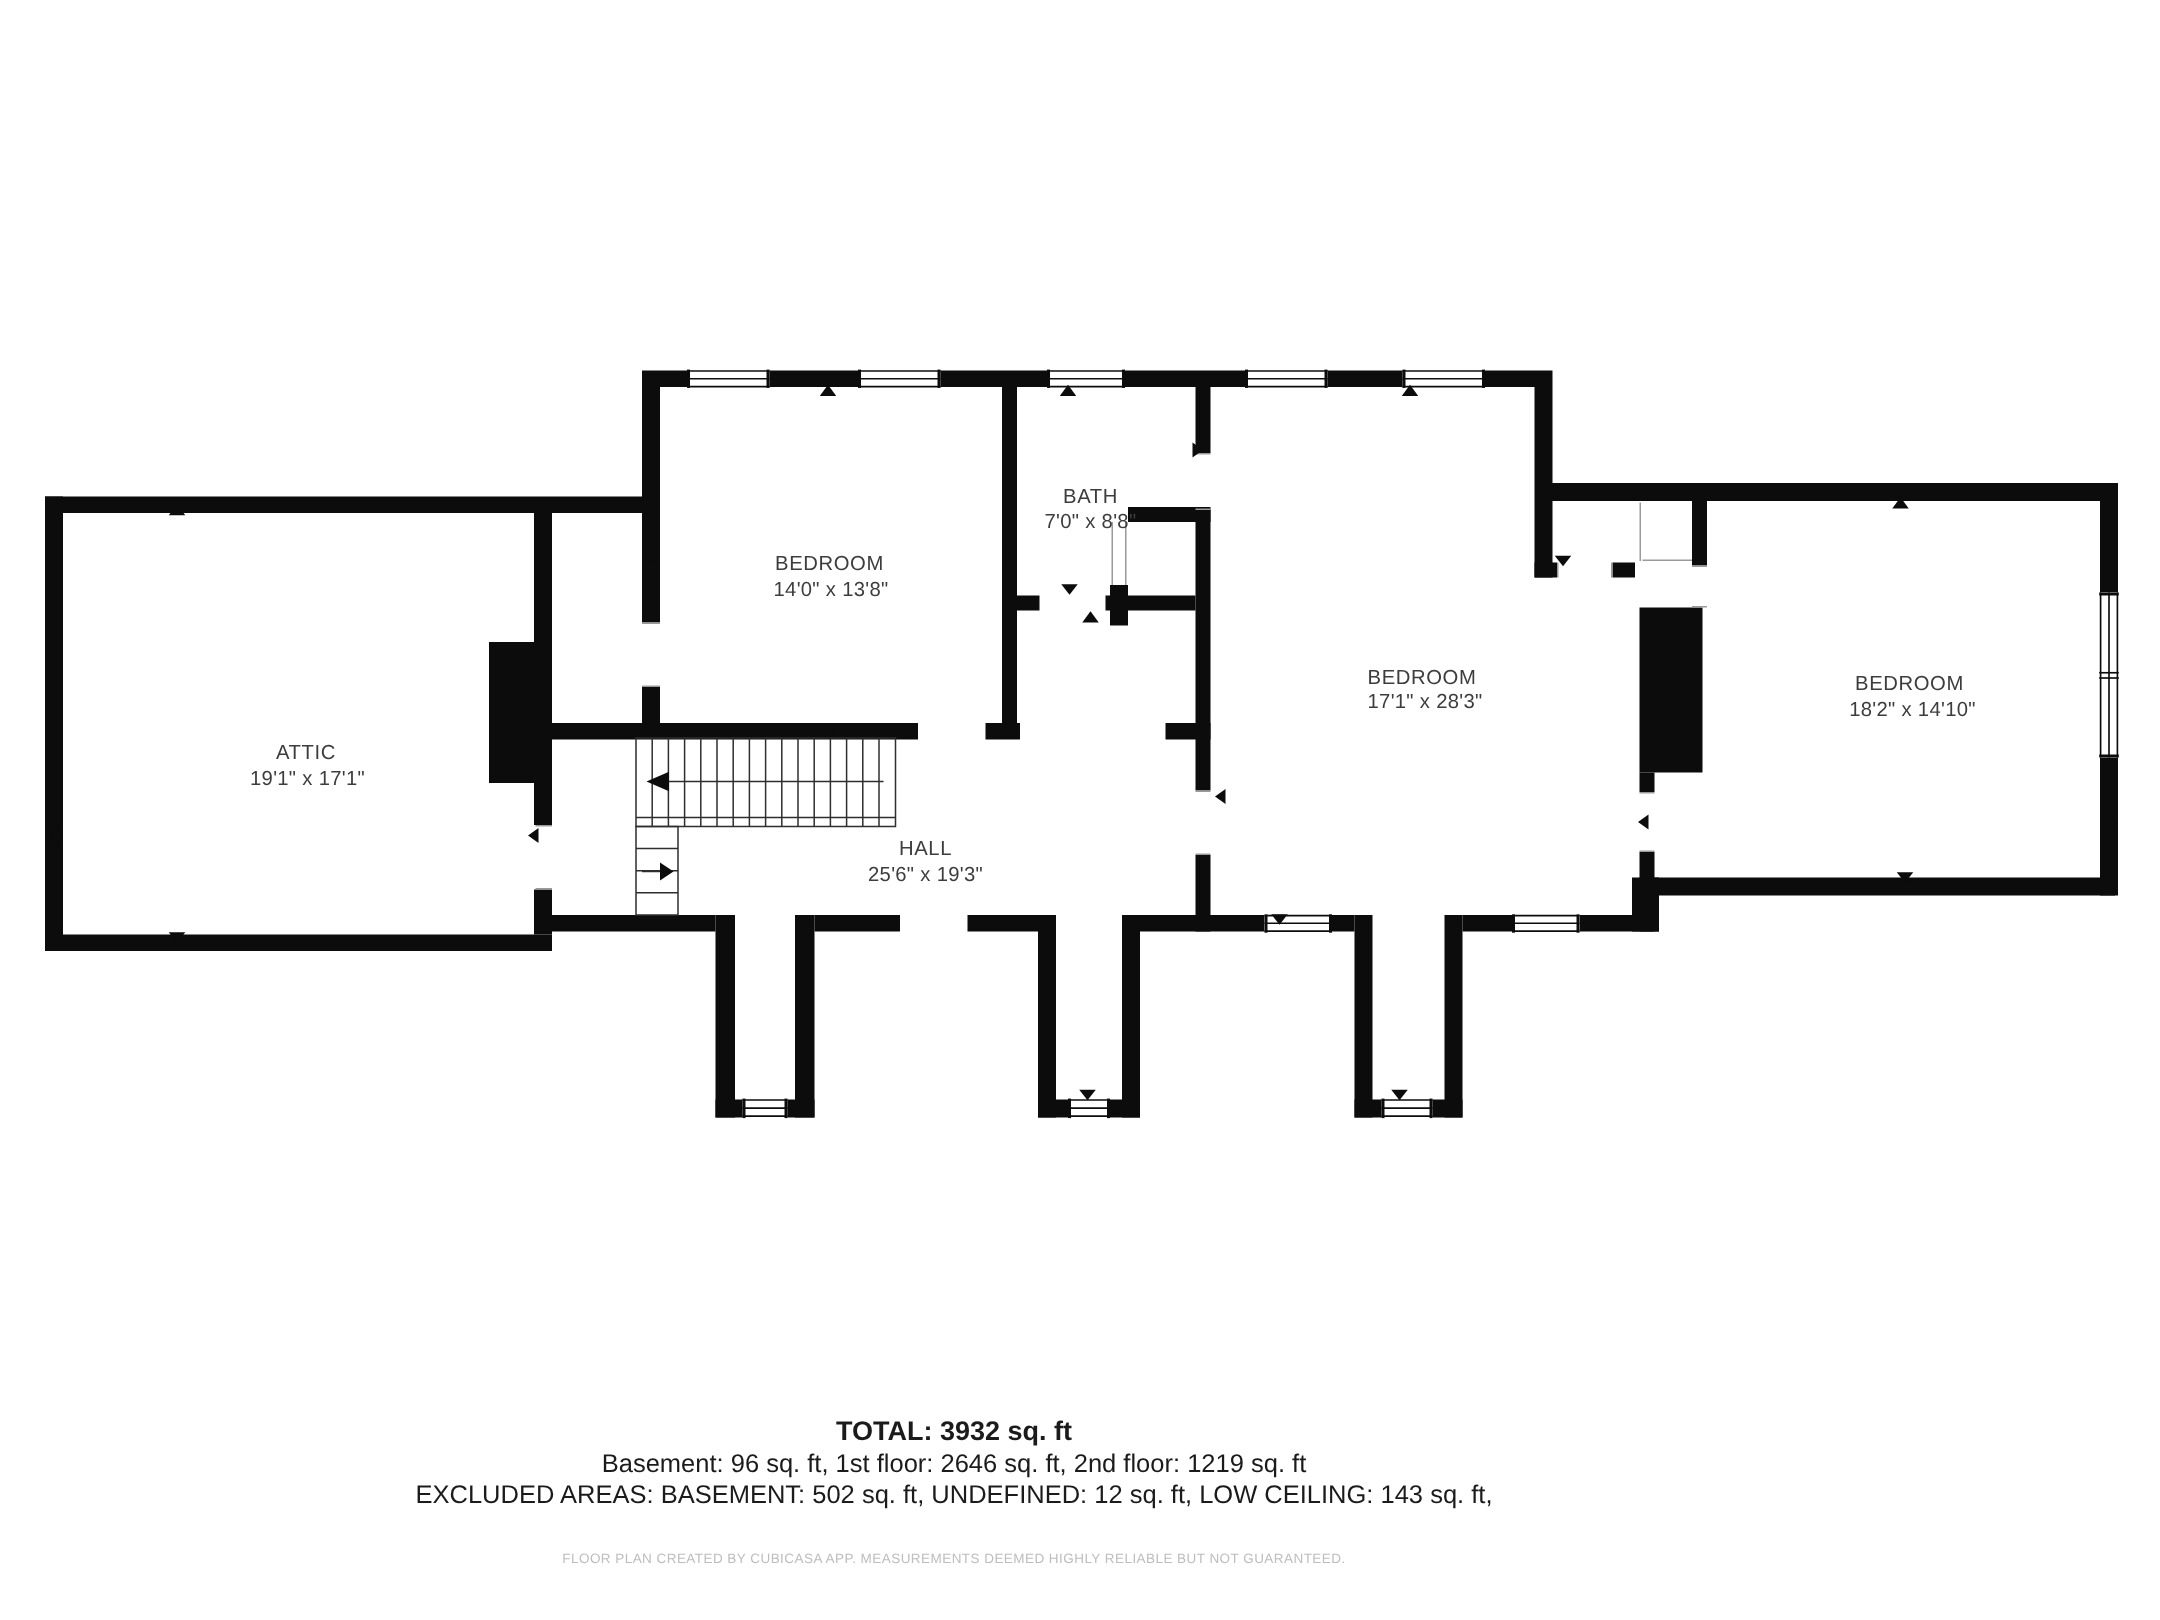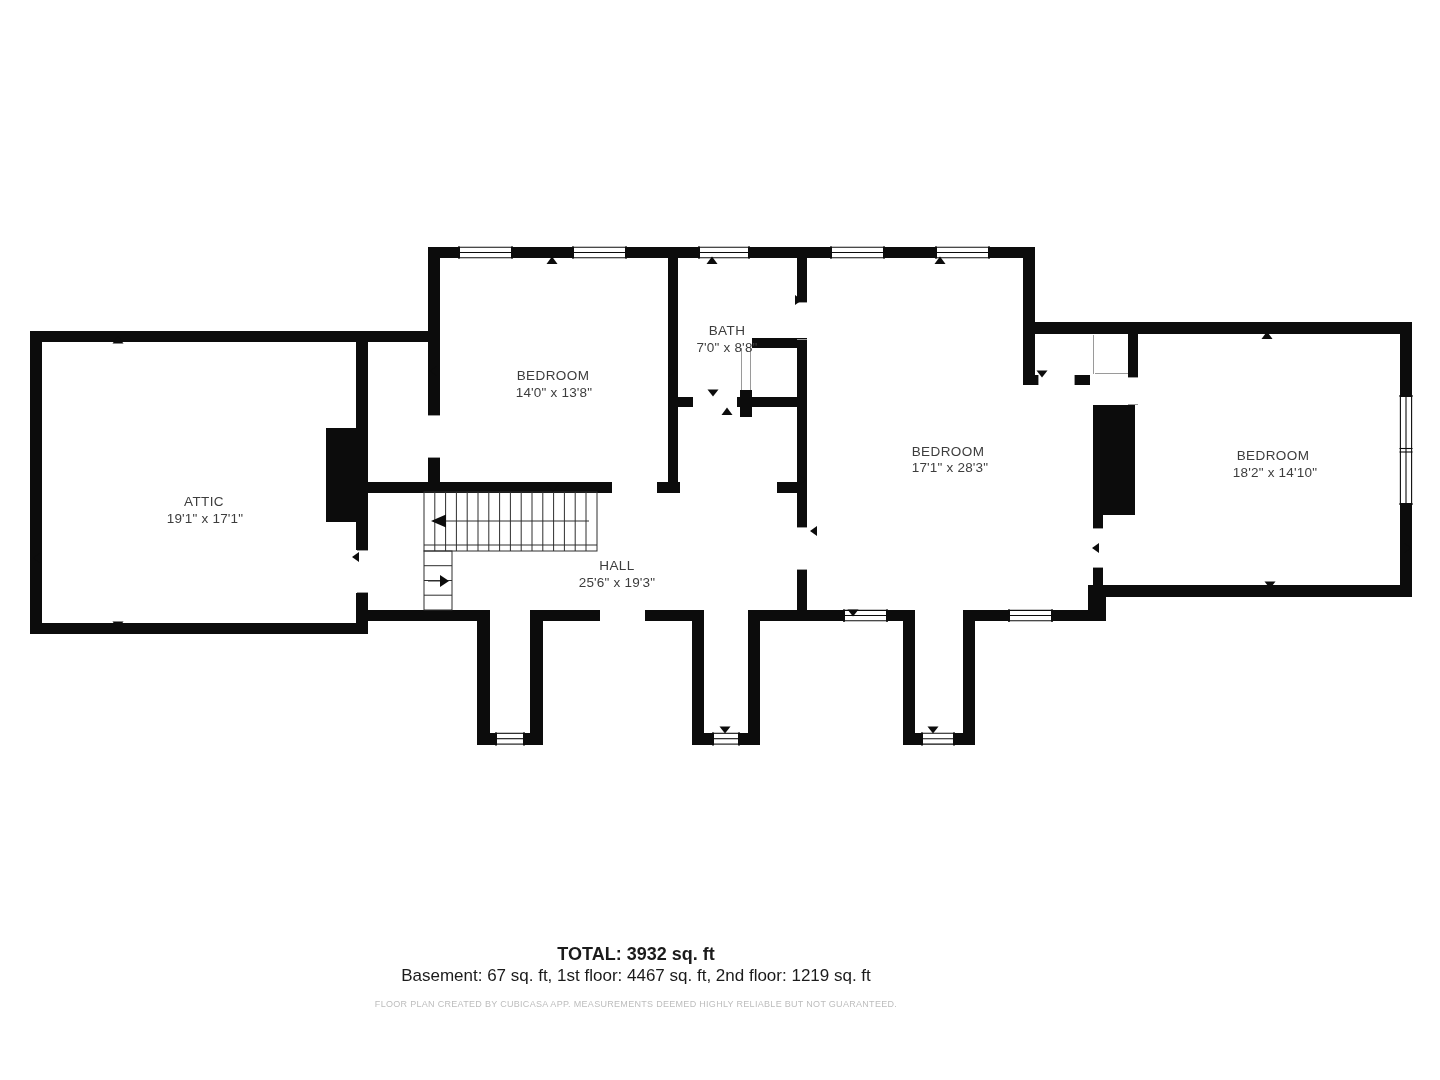--- a/index.html
+++ b/index.html
@@ -11,21 +11,21 @@
   .wall{fill:#0c0c0c;}
   .winline{stroke:#0c0c0c;stroke-width:1.1;}
   .wincap{stroke:#0c0c0c;stroke-width:2;}
   .winbg{fill:#ffffff;}
   .stairline{stroke:#2e2e2e;stroke-width:1;fill:none;}
   .doorline{stroke:#9a9a9a;stroke-width:1;}
   .marker{fill:#0c0c0c;}
   #footer{position:absolute;left:0;top:944px;width:1272px;text-align:center;color:#1b1b1b;}
   #footer .total{font-size:18px;font-weight:700;line-height:21px;}
   #footer .line{font-size:17px;line-height:21px;}
-  #footer .disclaimer{font-size:9px;letter-spacing:.3px;color:#bdbdbd;margin-top:13px;}
+  #footer .disclaimer{font-size:9px;letter-spacing:.3px;color:#bdbdbd;margin-top:27px;}
 </style>
 </head>
 <body>
 
 <svg id="plan" width="1440" height="820" viewBox="0 0 1440 820" xmlns="http://www.w3.org/2000/svg">
 
   <g>
 
     <rect class="wall" x="30" y="331" width="338" height="11"></rect>
     <rect class="wall" x="30" y="331" width="12" height="303"></rect>
@@ -274,15 +274,16 @@
     <text class="room-dims" x="950" y="472">17'1" x 28'3"</text>
     <text class="room-name" x="1273" y="460">BEDROOM</text>
     <text class="room-dims" x="1275" y="477">18'2" x 14'10"</text>
     <text class="room-name" x="617" y="570">HALL</text>
     <text class="room-dims" x="617" y="587">25'6" x 19'3"</text>
   </g>
 </svg>
 
 <div id="footer">
   <div class="total">TOTAL: 3932 sq. ft</div>
-  <div class="line">Basement: 67 sq. ft, 1st floor: 4467 sq. ft, 2nd floor: 1219 sq. ft</div>
+  <div class="line">Basement: 96 sq. ft, 1st floor: 2646 sq. ft, 2nd floor: 1219 sq. ft</div>
+  <div class="line">EXCLUDED AREAS: BASEMENT: 502 sq. ft, UNDEFINED: 12 sq. ft, LOW CEILING: 143 sq. ft,</div>
   <div class="disclaimer">FLOOR PLAN CREATED BY CUBICASA APP. MEASUREMENTS DEEMED HIGHLY RELIABLE BUT NOT GUARANTEED.</div>
 </div>
 
 </body></html>

